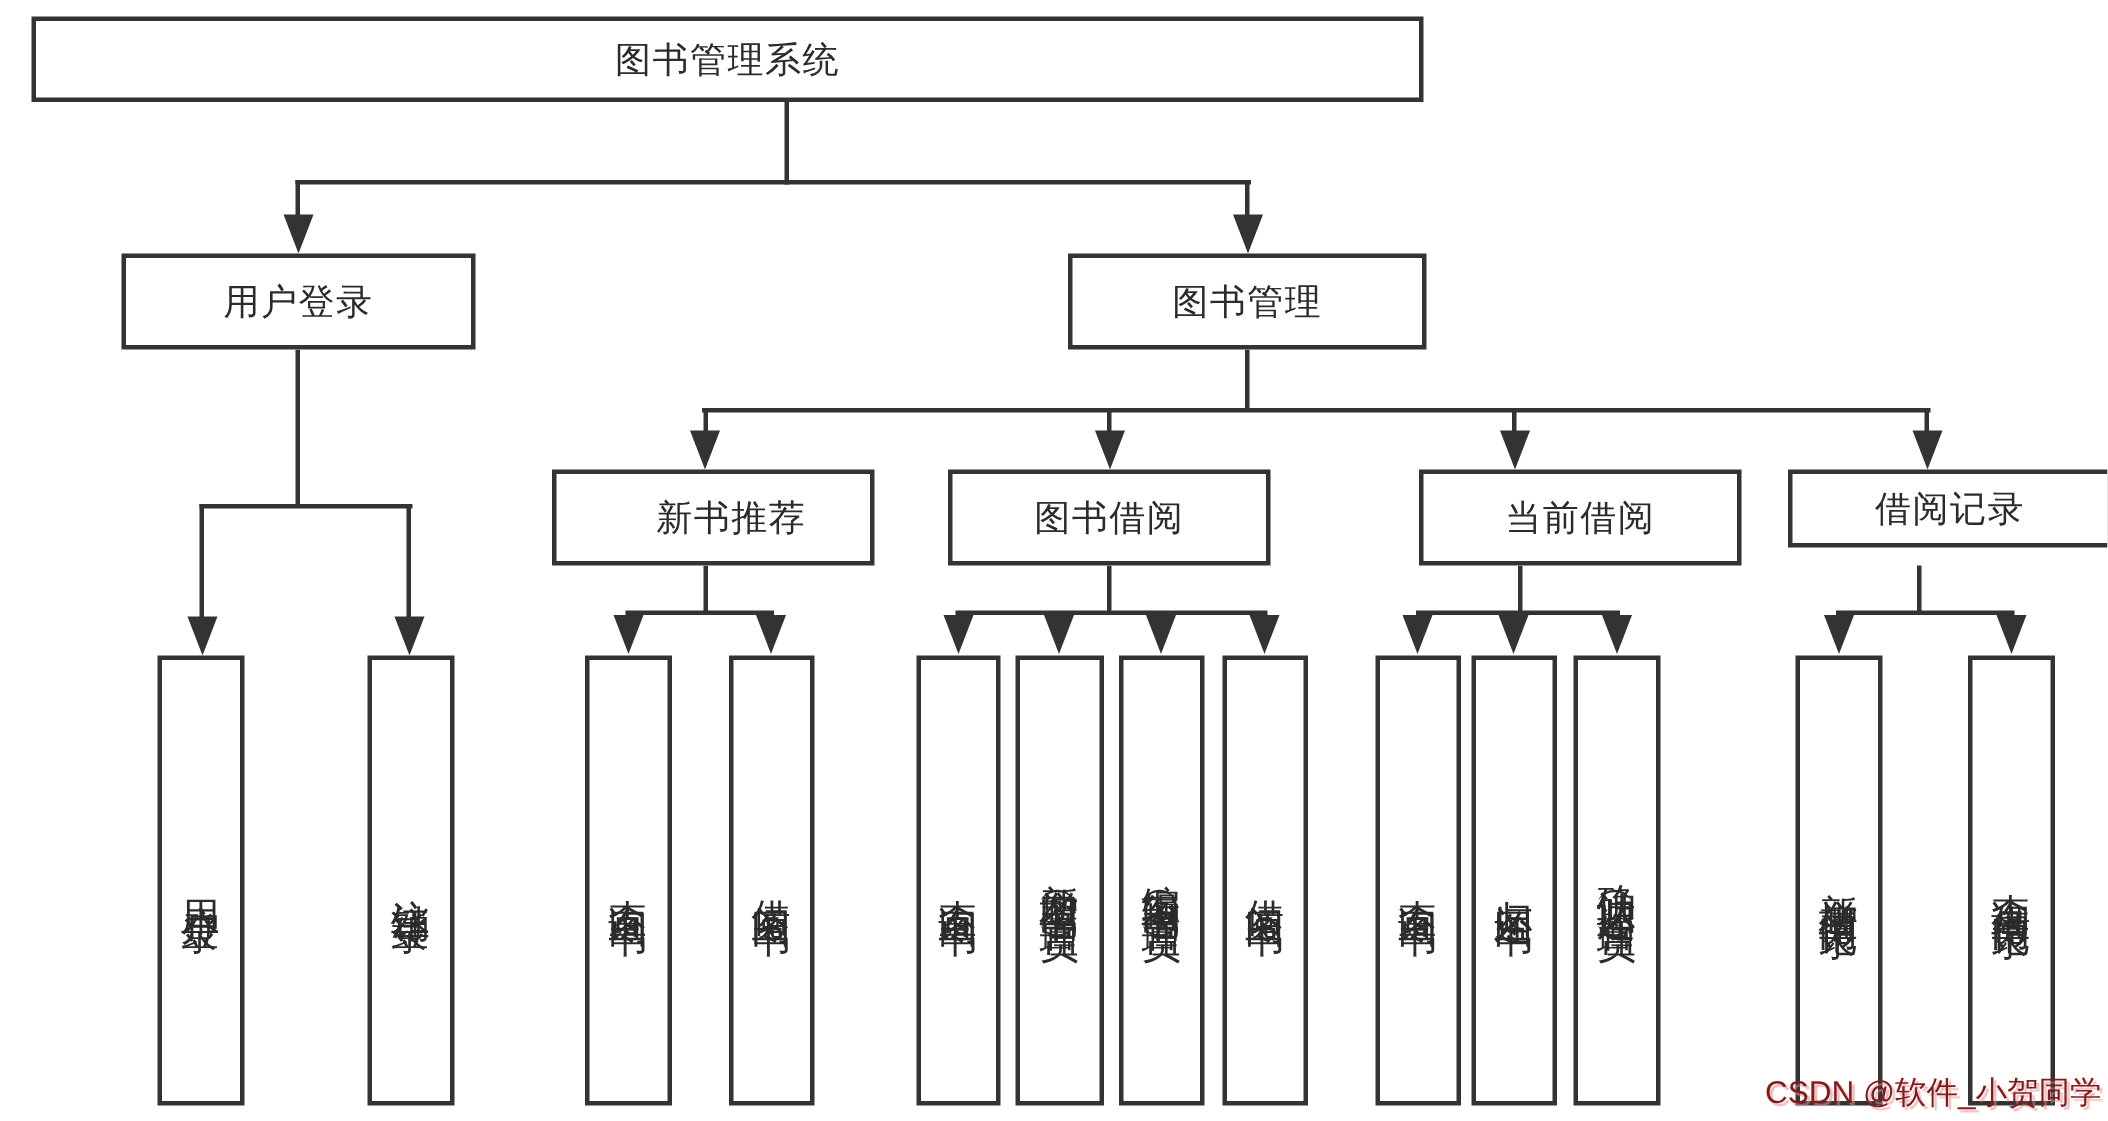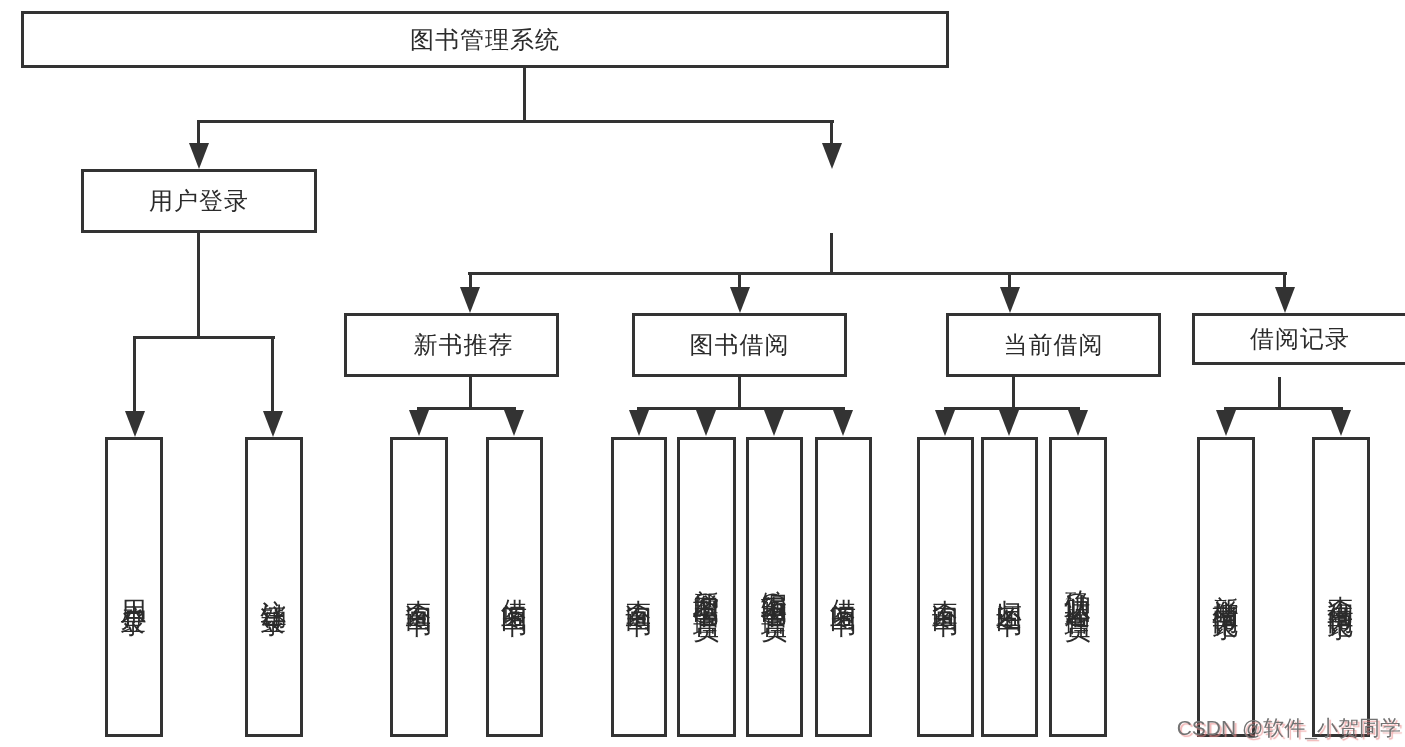--- a/index.html
+++ b/index.html
@@ -41,36 +41,37 @@
     border-left:10px solid transparent;
     border-right:10px solid transparent;
     border-top:26px solid #333333;
     z-index:1;
   }
   .watermark{
     position:absolute;
     right:4px;
     top:714px;
     font-size:21px;
-    color:#737373;
+    color:#7f1d1d;
     text-shadow:2px 2px 1px rgba(233,139,139,0.65);
     z-index:5;
     white-space:nowrap;
   }
 </style>
 </head>
 <body>
 
 <div id="canvas">
 
   <div class="box" style="left:21px;top:11px;width:928px;height:57px;">图书管理系统</div>
 
   <div class="box" style="left:81px;top:169px;width:236px;height:64px;">用户登录</div>
+  <div class="box" style="left:712px;top:169px;width:239px;height:64px;">图书管理</div>
 
-  <div class="box" style="left:344px;top:313px;width:215px;height:64px;padding-left:24px;">新书推荐</div>
+  <div class="box" style="left:368px;top:313px;width:215px;height:64px;padding-left:24px;">新书推荐</div>
   <div class="box" style="left:632px;top:313px;width:215px;height:64px;">图书借阅</div>
   <div class="box" style="left:906px;top:313px;width:215px;height:64px;margin-left:40px;">当前借阅</div>
   <div class="box" style="left:1172px;top:313px;width:216px;height:52px;margin-left:20px;">借阅记录</div>
 
   <div class="box leaf" style="left:105px;top:437px;width:58px;height:300px;">用户登录</div>
   <div class="box leaf" style="left:245px;top:437px;width:58px;height:300px;">注销登录</div>
 
   <div class="box leaf" style="left:390px;top:437px;width:58px;height:300px;">查询图书</div>
   <div class="box leaf" style="left:486px;top:437px;width:57px;height:300px;">借阅图书</div>
 

